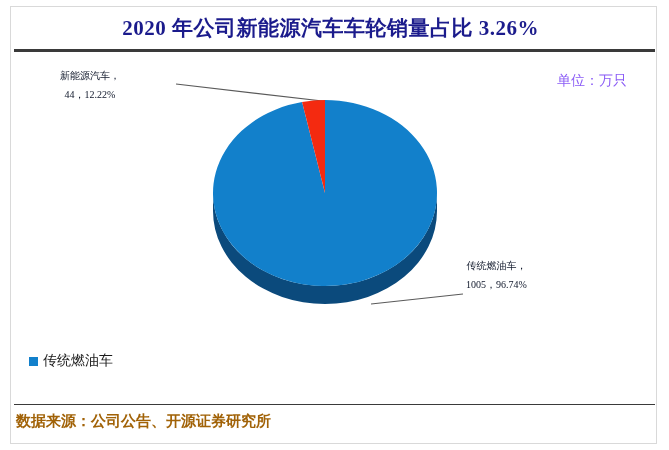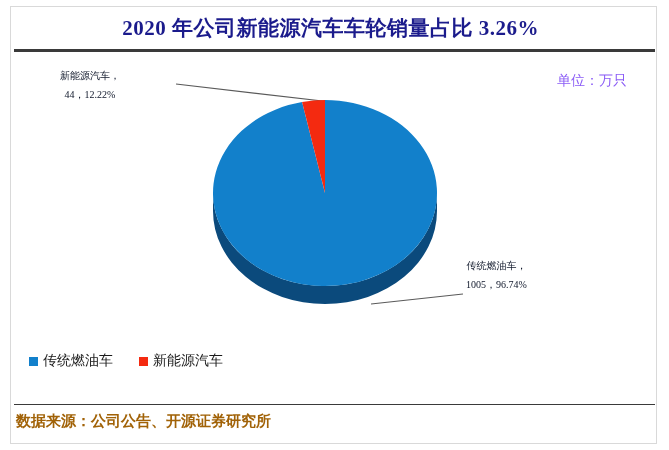--- a/index.html
+++ b/index.html
@@ -163,22 +163,18 @@
         <path d="M 325 193 L 325 100 A 112 93 0 1 1 302.07332708614797 101.96934474960088 Z" fill="#1280cb"></path>
         <path d="M 325 193 L 302.07332708614797 101.96934474960088 A 112 93 0 0 1 325 100 Z" fill="#f42a10"></path>
       </g>
   </svg>
 
   <div class="legend">
     <div class="legend-item">
       <span class="legend-swatch" style="background:#1280cb"></span>
       <span>传统燃油车</span>
     </div>
-    <div class="legend-item">
-      <span class="legend-swatch" style="background:#f42a10"></span>
-      <span>新能源汽车</span>
-    </div>
   </div>
 
   <div class="footer-rule"></div>
   <div class="footer-text">数据来源：公司公告、开源证券研究所</div>
 
 </div>
 
 </body></html>

